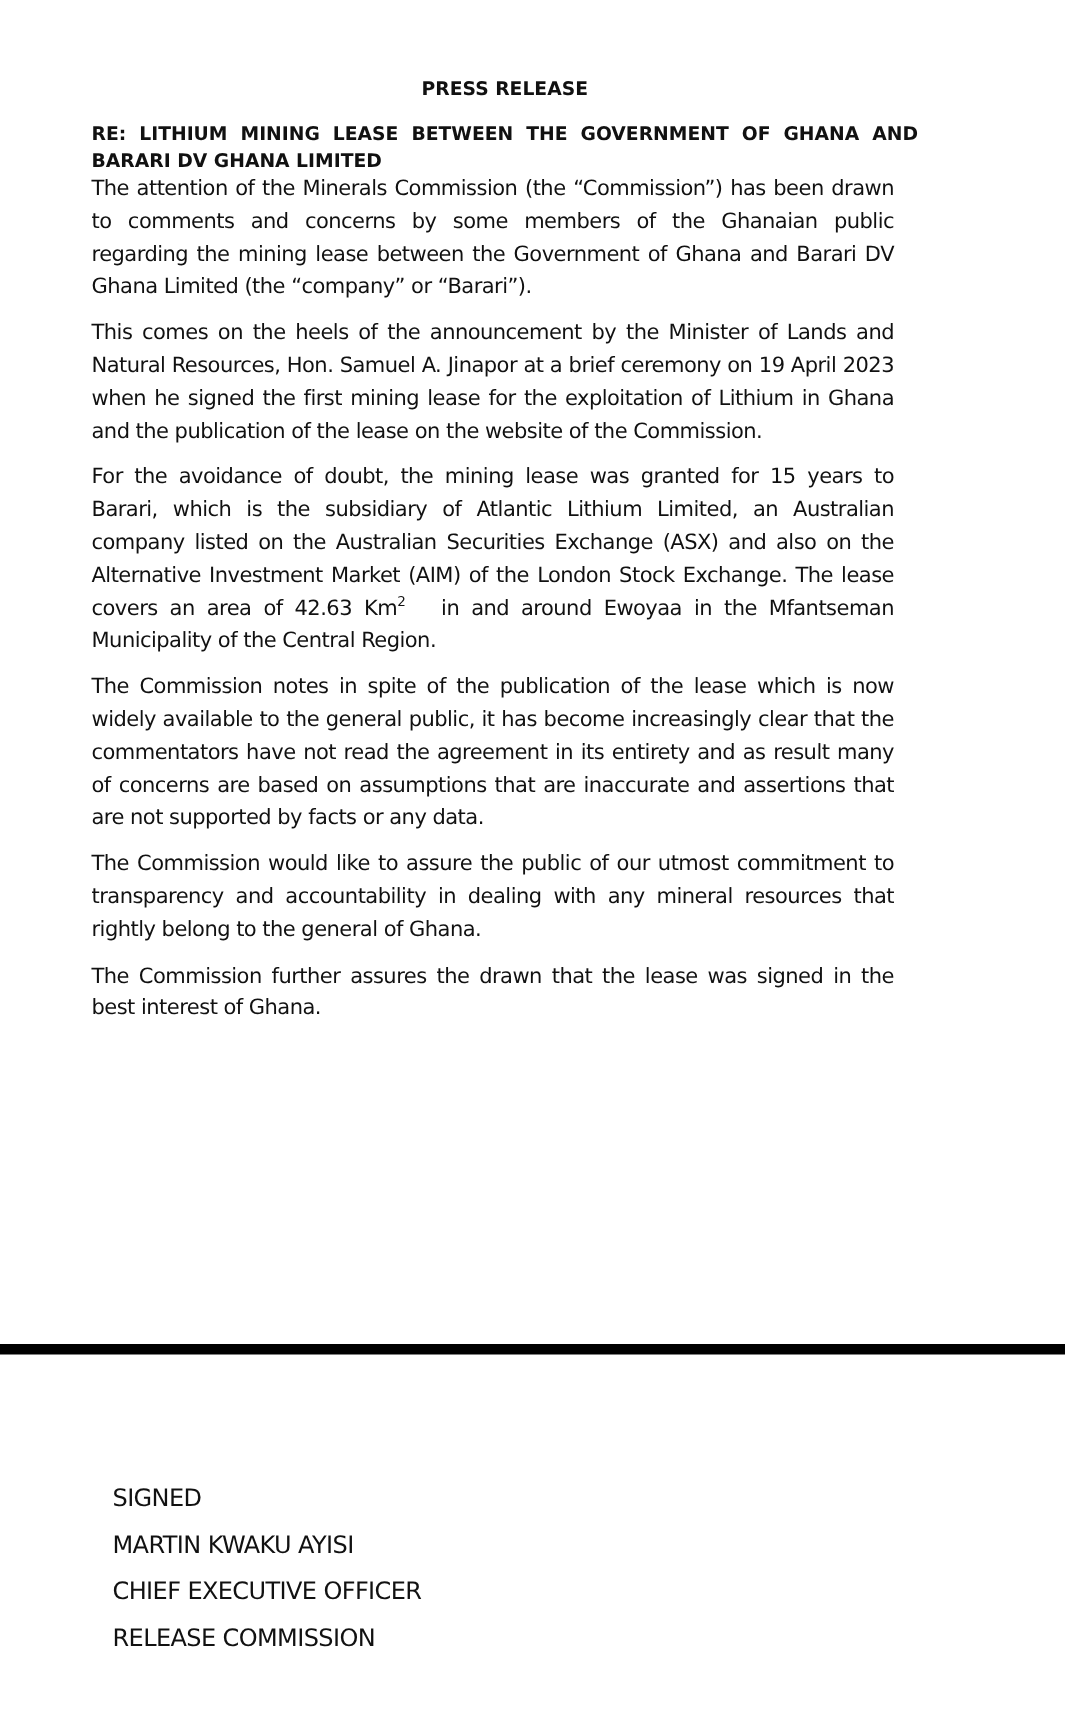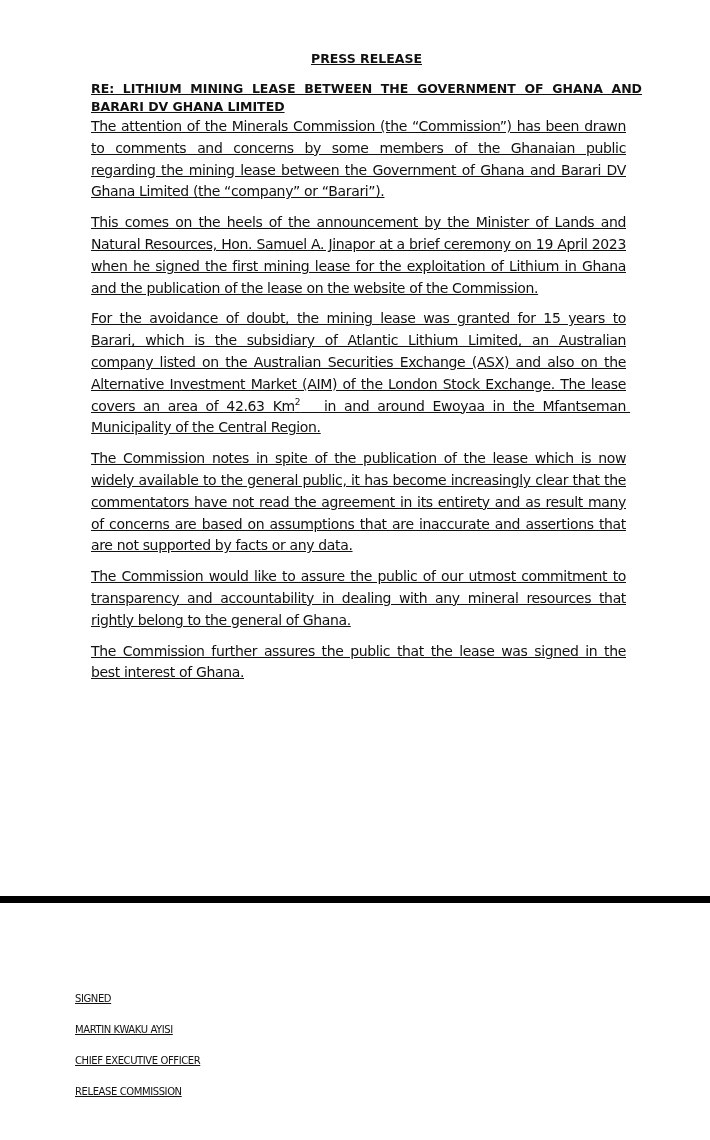--- a/index.html
+++ b/index.html
@@ -10,24 +10,23 @@
     body {
       width: 710px;
       height: 1140px;
       position: relative;
       overflow: hidden;
       font-family: "DejaVu Sans", sans-serif;
       color: #111111;
     }
     .page {
       position: absolute;
-      left: 91px;
+      left: 61px;
       top: 50px;
       width: 551px;
-      text-decoration: underline;
     }
     .title {
       text-align: center;
       font-weight: bold;
       font-size: 12.5px;
       letter-spacing: 0;
       margin: 0 0 12px 0;
       line-height: 18px;
     }
     .subject {
@@ -55,42 +54,41 @@
       left: 0;
       top: 896px;
       width: 710px;
       height: 7px;
       background: #000000;
     }
     .signature {
       position: absolute;
       left: 75px;
       top: 989px;
-      font-size: 10px;
+      font-size: 16px;
       letter-spacing: -0.4px;
-      text-decoration: underline;
     }
     .signature div {
       height: 31px;
       line-height: 20px;
     }
   </style>
 </head>
 <body>
 
 <div class="page">
   <div class="title">PRESS RELEASE</div>
   <div class="subject">RE: LITHIUM MINING LEASE BETWEEN THE GOVERNMENT OF GHANA AND BARARI DV GHANA LIMITED</div>
 
   <p class="para">The attention of the Minerals Commission (the “Commission”) has been drawn to comments and concerns by some members of the Ghanaian public regarding the mining lease between the Government of Ghana and Barari DV Ghana Limited (the “company” or “Barari”).</p>
   <p class="para">This comes on the heels of the announcement by the Minister of Lands and Natural Resources, Hon. Samuel A. Jinapor at a brief ceremony on 19 April 2023 when he signed the first mining lease for the exploitation of Lithium in Ghana and the publication of the lease on the website of the Commission.</p>
   <p class="para"><span>For the avoidance of doubt, the mining lease was granted for 15 years to Barari, which is the subsidiary of Atlantic Lithium Limited, an Australian company listed on the Australian Securities Exchange (ASX) and also on the Alternative Investment Market (AIM) of the London Stock Exchange. The lease covers an area of 42.63 Km</span><sup>2</sup><span style="white-space: pre-wrap;">   in and around Ewoyaa in the Mfantseman Municipality of the Central Region.</span></p>
   <p class="para">The Commission notes in spite of the publication of the lease which is now widely available to the general public, it has become increasingly clear that the commentators have not read the agreement in its entirety and as result many of concerns are based on assumptions that are inaccurate and assertions that are not supported by facts or any data.</p>
   <p class="para">The Commission would like to assure the public of our utmost commitment to transparency and accountability in dealing with any mineral resources that rightly belong to the general of Ghana.</p>
-  <p class="para">The Commission further assures the public that the lease was signed in the best interest of Ghana.</p>
+  <p class="para">The Commission further assures the drawn that the lease was signed in the best interest of Ghana.</p>
 </div>
 
 <div class="rule"></div>
 
 <div class="signature">
   <div>SIGNED</div>
   <div>MARTIN KWAKU AYISI</div>
   <div>CHIEF EXECUTIVE OFFICER</div>
   <div>RELEASE COMMISSION</div>
 </div>

